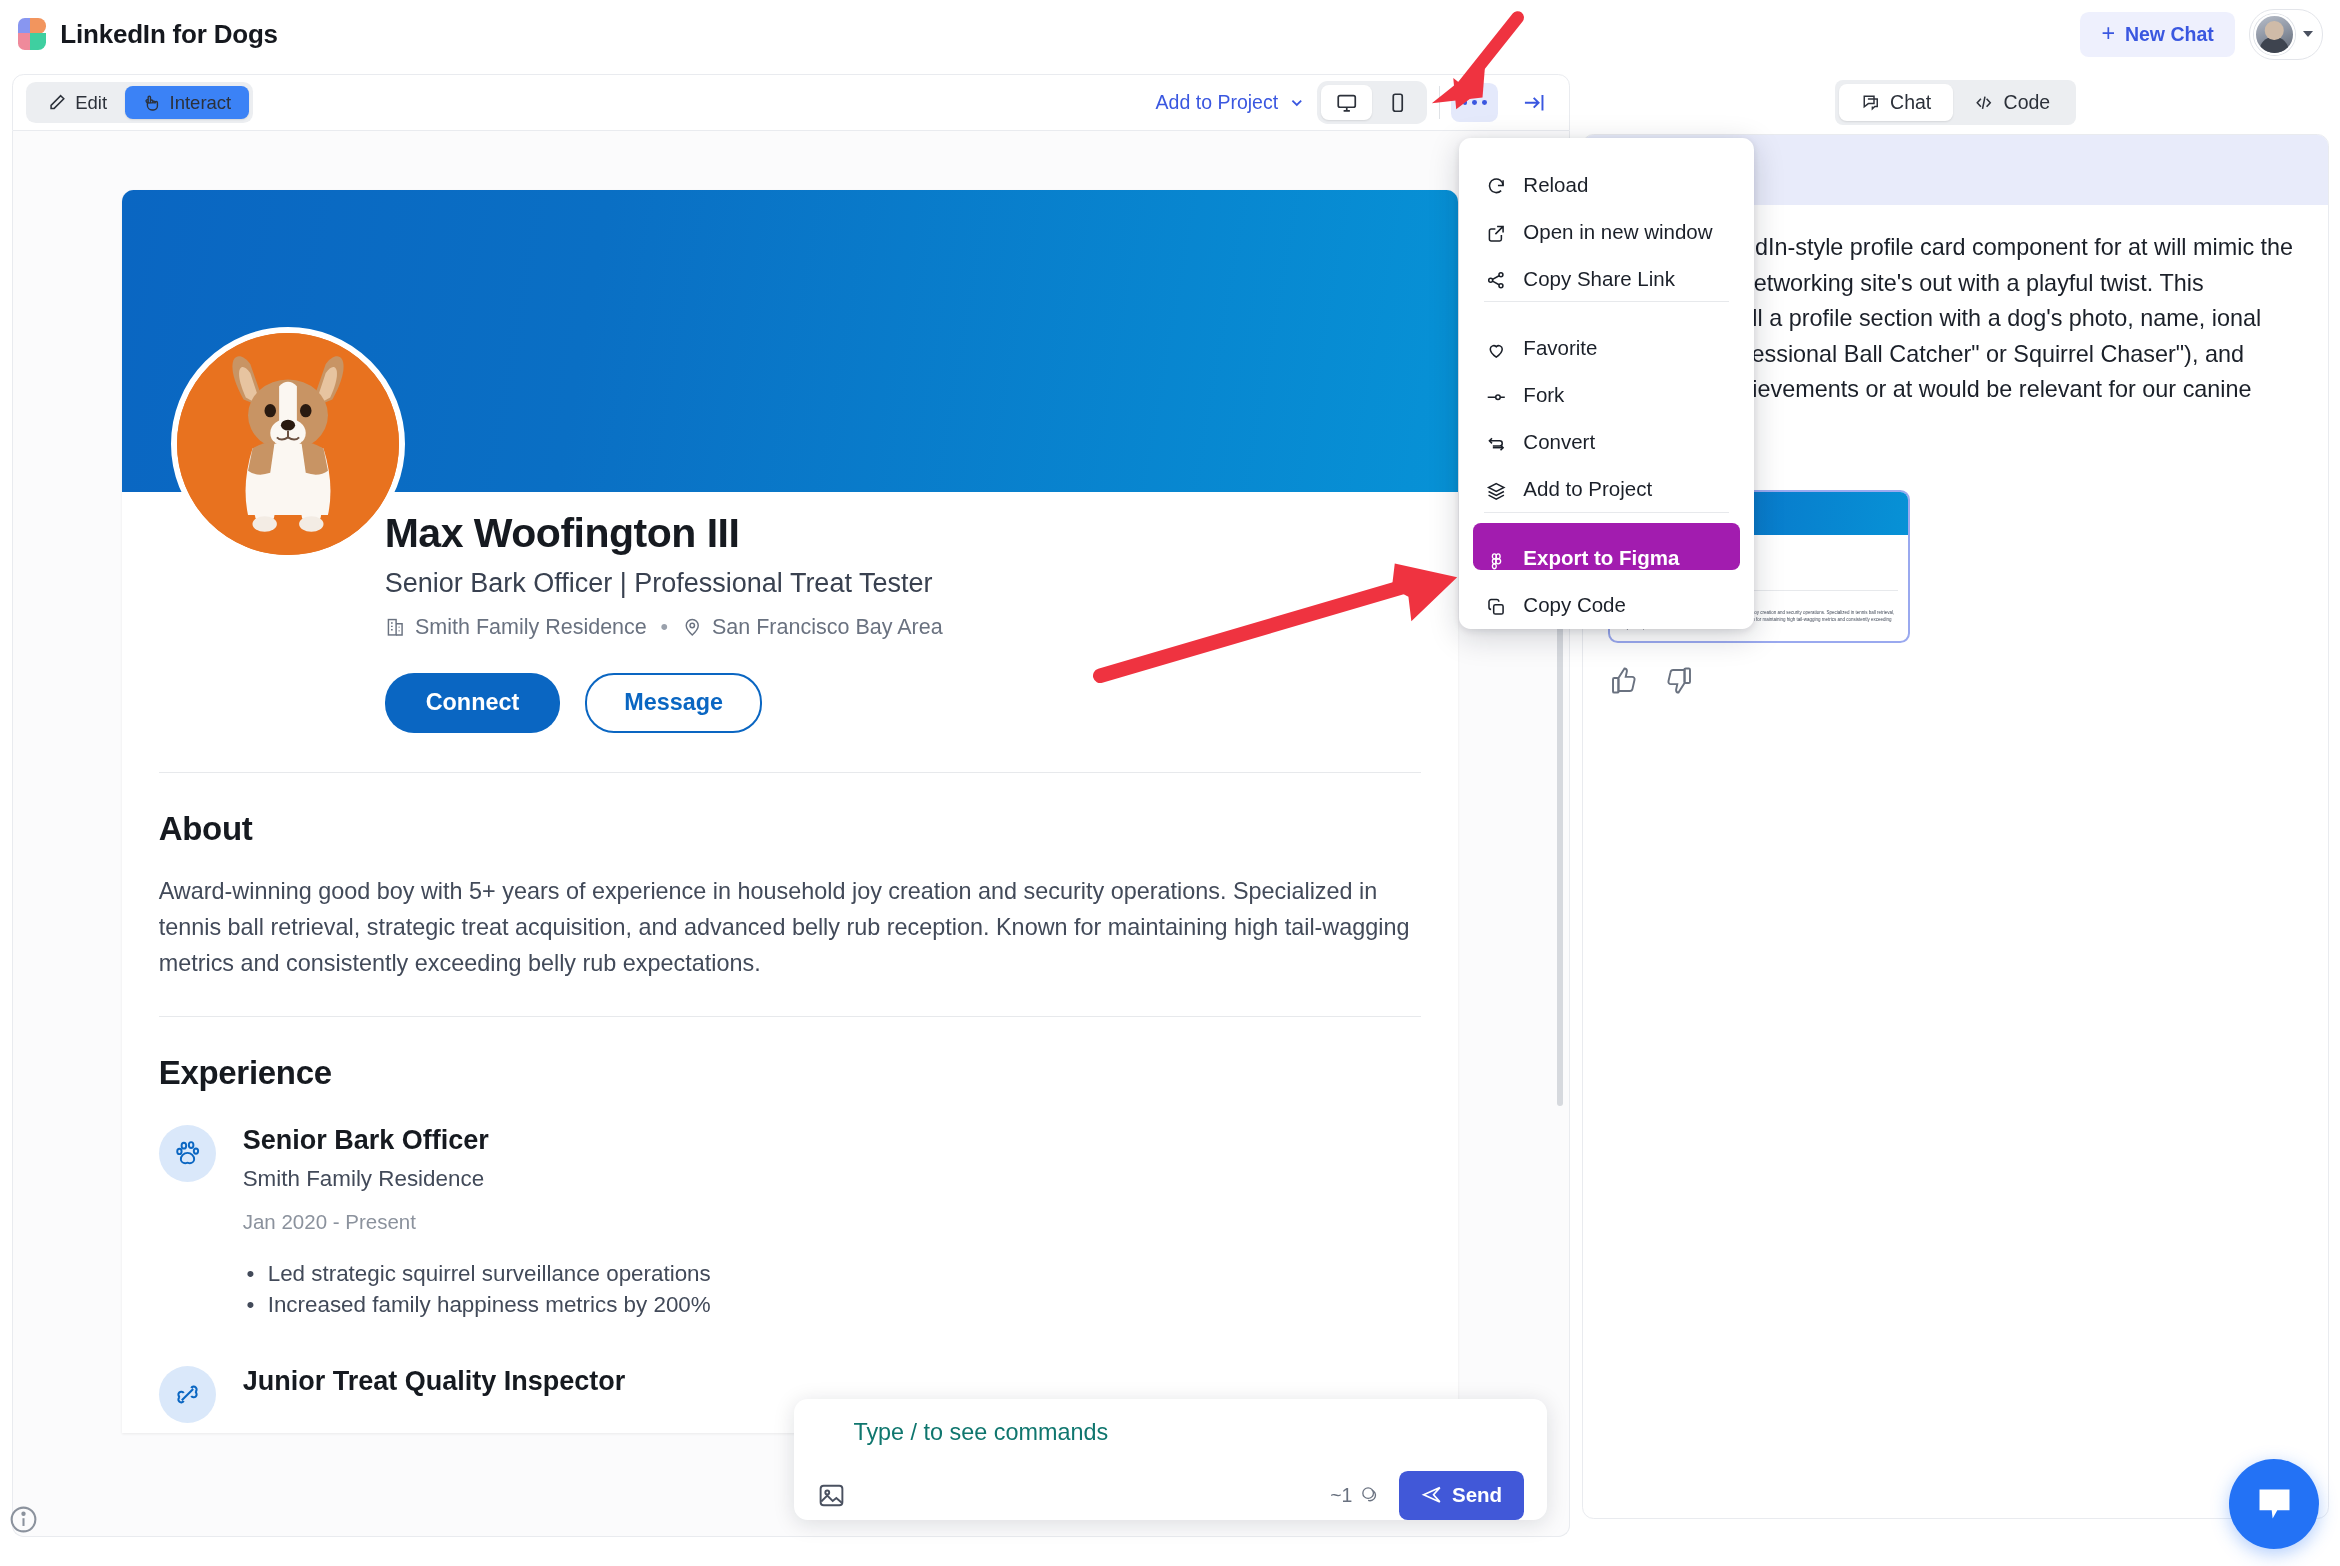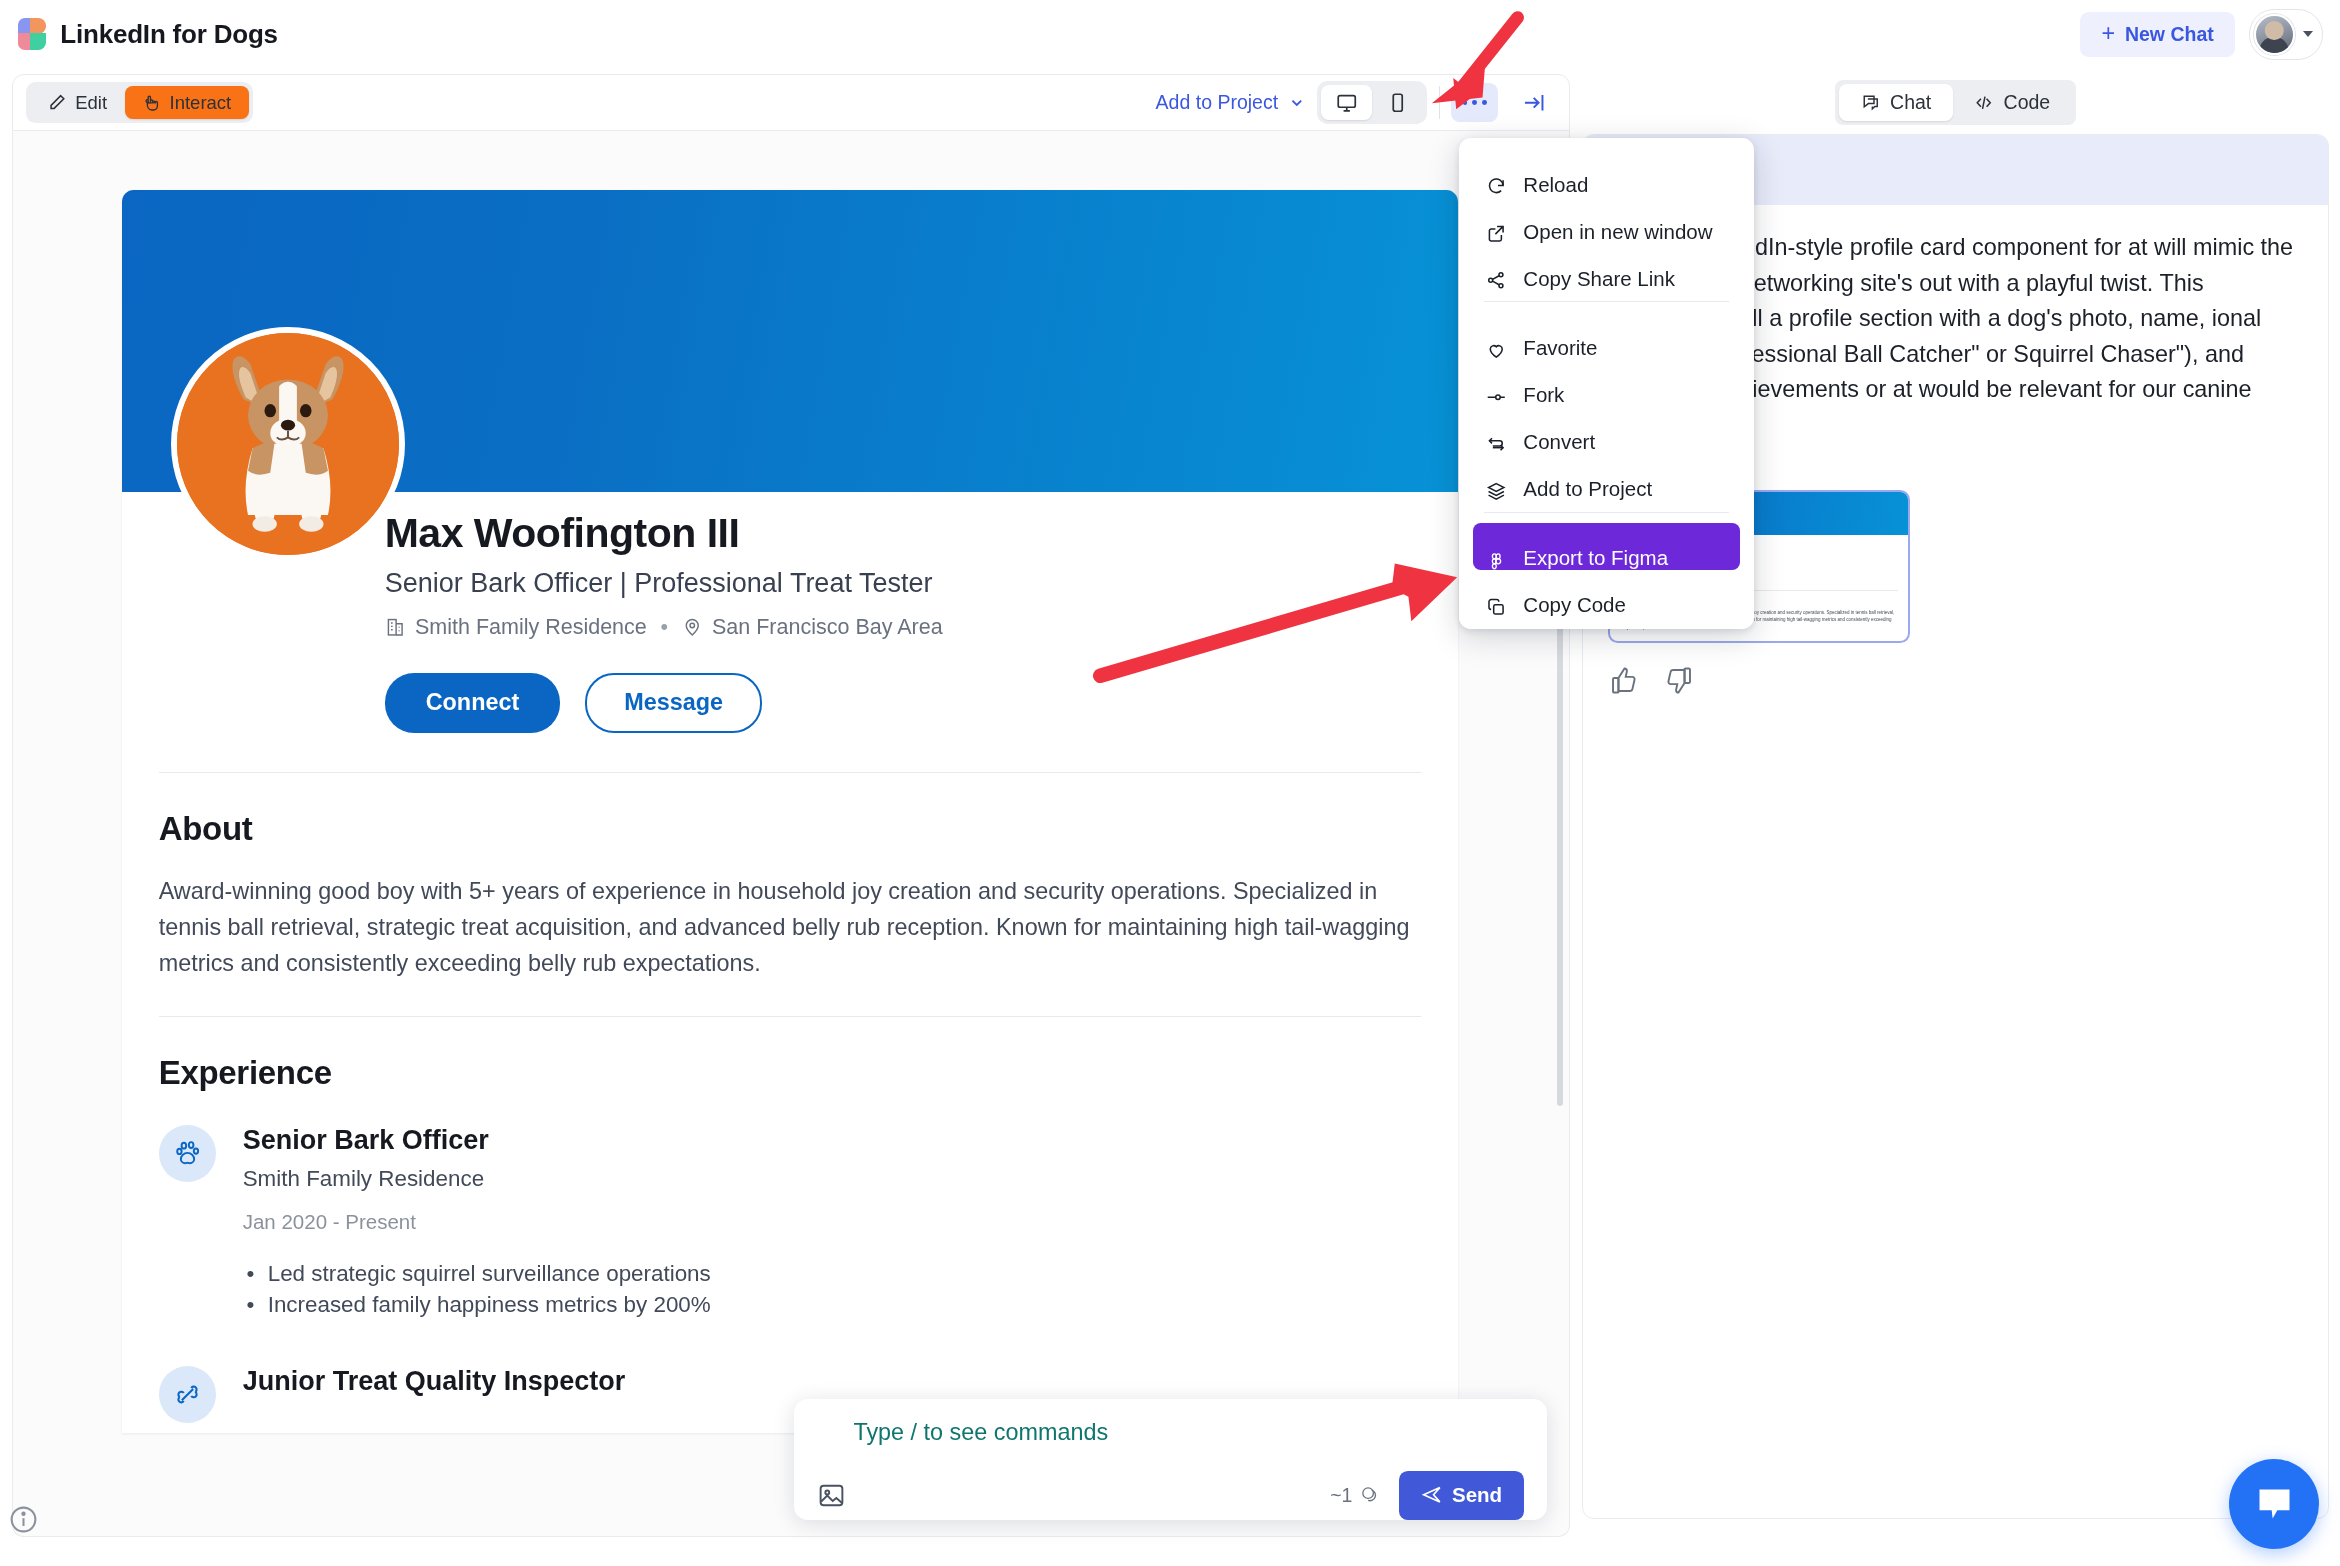--- a/index.html
+++ b/index.html
@@ -60,21 +60,21 @@
   }
   .segmented {
     display:flex; align-items:center; background:#eceef1; border-radius:9.8px;
     padding:3.9px; margin-left:13.7px; height:41px;
   }
   .seg-btn {
     display:flex;align-items:center;gap:8.8px; height:33px; padding:0 17.6px;
     border-radius:7.8px; font-size:18.5px; color:#2c313a; cursor:pointer; border:none; background:transparent;
     font-family:"Liberation Sans", sans-serif;
   }
-  .seg-btn.active { background:#f97316; box-shadow:0 1px 2px rgba(0,0,0,.1);text-align:center; }
+  .seg-btn.active { background:#3b82f6; box-shadow:0 1px 2px rgba(0,0,0,.1);text-align:center; }
 
   .toolbar-right { margin-left:auto; display:flex; align-items:center; gap:11.7px; padding-right:11.7px; }
   .add-proj {
     display:flex;align-items:center;gap:9.8px; color:#3a57e0; font-size:19.5px;
     background:transparent;border:none;cursor:pointer; font-family:"Liberation Sans", sans-serif;
   }
   .dev-seg { display:flex;align-items:center;background:#eceef1;border-radius:10.7px;padding:3.9px;height:43px; }
   .dev-btn { width:51px;height:35px;border-radius:7.8px;display:flex;align-items:center;justify-content:center;border:none;background:transparent;cursor:pointer; }
   .dev-btn.active { background:#fff; box-shadow:0 1px 2px rgba(0,0,0,.1); }
   .vdivider { width:1px;height:33px;background:#dfe2e6; }
@@ -172,21 +172,21 @@
     position:absolute; left:1459px; top:138px; width:295px;
     background:#fff; border-radius:11.7px; padding:11.7px 0;
     box-shadow: 0 7.8px 31px rgba(16,22,40,.18), 0 2px 7.8px rgba(16,22,40,.10);
     z-index: 50;
   }
   .menu-item {
     display:flex; align-items:flex-end; gap:15.6px;
     height:47px; margin: 0 13.7px; padding: 0 11.7px; border-radius:7.8px;
     font-size:20.5px; color:#1b2029; cursor:pointer;
   }
-  .menu-item.highlight { background:#6d28d9; color:#fff; }
+  .menu-item.highlight { background:#a21caf; color:#fff;font-weight:bold; }
   .menu-sep { height:1px; background:#e7e9ec; margin: 10.7px 25px; }
   .mi-icon { width:23.4px; display:flex; align-items:center; justify-content:center; }
 
   
   .composer {
     position:absolute; left:794px; top:1399px; width:753px; height:121px;
     background:#fff; border-radius:13.7px; box-shadow:0 3.9px 21.5px rgba(16,22,40,.13);
     padding: 19.5px 23.4px; z-index:40;
   }
   .composer .ph { font-size:23.4px; color:#0f766e;margin-left:36px; }

